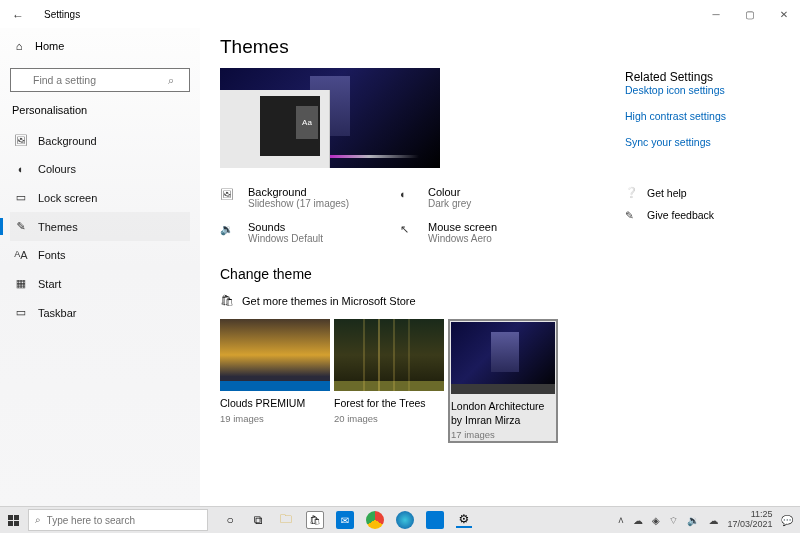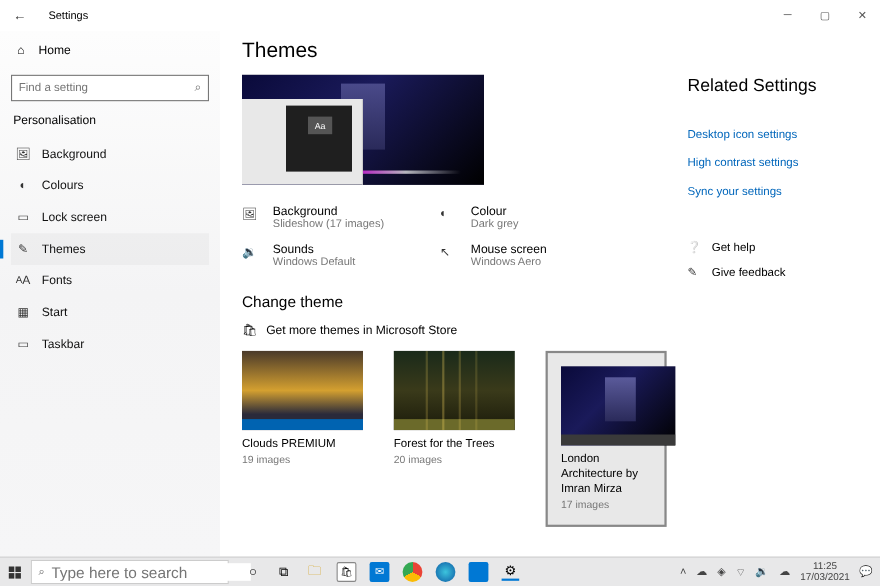--- a/index.html
+++ b/index.html
@@ -6,70 +6,70 @@
 body{width:800px;height:533px;background:#fff;overflow:hidden;position:relative;font-size:11px;color:#000}
 .titlebar{height:28px;display:flex;align-items:center;padding:0 8px}
 .titlebar .back{width:20px;text-align:center;font-size:12px;color:#333}
 .titlebar .title{font-size:10px;margin-left:16px;color:#000}
 .titlebar .winbtns{margin-left:auto;display:flex;gap:18px;color:#555;font-size:10px}
 .winbtns span{width:16px;text-align:center}
 .content{display:flex;height:478px}
 .sidebar{width:200px;padding:6px 10px;background:linear-gradient(180deg,#fdfdfd 0%,#f4f4f5 50%,#f6f6f7 100%)}
 .sb-home{display:flex;align-items:center;gap:9px;padding:6px 2px;font-size:11px}
 .sb-home .ico{width:14px;display:inline-flex;justify-content:center}
-.searchbox{margin:10px 0 12px 0;border:1px solid #777;height:24px;display:flex;align-items:center;padding:0 6px;background:#fff}
+.searchbox{margin:10px 0 12px 0;border:1px solid #777;height:24px;display:flex;align-items:center;padding:0 22px;background:#fff}
 .searchbox input{border:0;outline:0;flex:1;font-size:10.5px;background:transparent}
 .sb-header{font-weight:400;font-size:11px;margin:6px 0 10px 2px}
 .sb-item{display:flex;align-items:center;gap:10px;padding:8px 4px;font-size:11px;color:#111;position:relative}
 .sb-item .ico{width:14px;display:inline-flex;justify-content:center;color:#333}
 .sb-item.active{background:rgba(0,0,0,0.03)}
 .sb-item.active::before{content:"";position:absolute;left:-10px;top:6px;bottom:6px;width:3px;background:#0078d4}
 .main{flex:1;padding:8px 0 0 20px;overflow:hidden}
 h1{font-weight:400;font-size:19px;margin-bottom:10px}
 .preview{width:220px;height:100px;background:#0a0a2a;position:relative;overflow:hidden;margin-bottom:18px}
 .preview .bridge{position:absolute;inset:0;background:linear-gradient(135deg,#0a0a3a 0%,#1a1a5a 40%,#000 100%)}
 .preview .tower{position:absolute;left:50%;top:8px;width:40px;height:60px;background:linear-gradient(180deg,#4a4a8a,#2a2a5a);transform:translateX(-50%)}
 .preview .light{position:absolute;bottom:10px;left:45%;width:100px;height:3px;background:linear-gradient(90deg,#ff00ff,#fff,transparent);opacity:.7}
 .preview .panel{position:absolute;left:0;top:22px;width:110px;height:78px;background:#e8e8e8;border-right:1px solid #ccc}
 .preview .tiles{position:absolute;left:40px;top:28px;width:60px;height:60px;background:#1f1f1f}
-.preview .aa{position:absolute;left:60px;top:38px;width:22px;height:16px;background:#555;color:#fff;font-size:8px;display:flex;align-items:center;justify-content:center}
+.preview .aa{position:absolute;left:76px;top:38px;width:22px;height:33px;background:#555;color:#fff;font-size:8px;display:flex;align-items:center;justify-content:center}
 .settings-grid{display:grid;grid-template-columns:170px 170px;gap:12px 10px;margin-bottom:22px}
 .srow{display:flex;gap:10px}
 .srow .ico{width:18px;padding-top:2px;color:#333}
 .srow .lbl{font-size:11px;color:#000}
 .srow .sub{font-size:10px;color:#777}
 h2{font-weight:400;font-size:14px;margin-bottom:12px}
 .storelink{display:flex;align-items:center;gap:8px;font-size:11px;margin-bottom:12px}
-.themes-row{display:flex;gap:28px}
+.themes-row{display:flex;gap:4px}
 .tcard{width:110px}
 .tcard .thumb{width:110px;height:72px;background:#333;position:relative;overflow:hidden}
 .tcard .bar{position:absolute;bottom:0;left:0;right:0;height:10px}
-.tcard.selected{outline:2px solid #888;outline-offset:-2px;background:#e8e8e8;padding:14px}
+.tcard.selected{outline:2px solid #888;outline-offset:-2px;background:#e8e8e8;padding:3px}
 .tcard.selected .thumb{width:104px}
 .tcard .name{font-size:10.5px;margin-top:6px;line-height:1.3}
 .tcard .cnt{font-size:9.5px;color:#777;margin-top:2px}
 .thumb.clouds{background:linear-gradient(180deg,#4a3a2a 0%,#d4a030 50%,#2a2a3a 80%)}
 .thumb.forest{background:linear-gradient(180deg,#1a2a1a 0%,#3a3a1a 50%,#1a1a0a 100%)}
 .thumb.forest::after{content:"";position:absolute;left:40%;top:0;width:2px;height:100%;background:rgba(255,220,100,.3);box-shadow:-15px 0 0 rgba(255,220,100,.2),15px 0 0 rgba(255,220,100,.2),30px 0 0 rgba(255,220,100,.15)}
 .thumb.london{background:linear-gradient(135deg,#0a0a3a 0%,#1a1a5a 40%,#000 100%)}
 .thumb.london::after{content:"";position:absolute;left:38%;top:10px;width:28px;height:40px;background:linear-gradient(180deg,#5a5a9a,#2a2a5a)}
 .rightcol{width:175px;padding:42px 14px 0 0}
-.rc-head{font-size:16px;color:#000;margin-bottom:28px}
+.rc-head{font-size:12px;color:#000;margin-bottom:0}
 .rc-link{font-size:10.5px;color:#0066bb;margin-bottom:14px;display:block}
 .rc-help{display:flex;align-items:center;gap:8px;font-size:10.5px;margin-top:6px;margin-bottom:10px}
 .rc-help .ico{width:14px;color:#333}
 .taskbar{position:absolute;bottom:0;left:0;right:0;height:27px;background:#e8e8e9;border-top:1px solid #d0d0d0;display:flex;align-items:center;font-size:10px}
 .tb-start{width:26px;display:flex;align-items:center;justify-content:center;height:100%}
 .winlogo{display:grid;grid-template-columns:5px 5px;grid-template-rows:5px 5px;gap:1px}
 .winlogo span{background:#333}
 .tb-search{display:flex;align-items:center;gap:6px;background:#fff;border:1px solid #ccc;height:22px;width:180px;padding:0 6px;margin-left:2px}
 .tb-icons{display:flex;align-items:center;gap:12px;margin-left:14px}
 .tb-icons .ti{width:16px;height:16px;display:flex;align-items:center;justify-content:center;font-size:12px}
 .tb-right{margin-left:auto;display:flex;align-items:center;gap:9px;padding-right:6px;color:#444}
-.tb-clock{text-align:center;line-height:1.1;font-size:9px}
+.tb-clock{text-align:right;line-height:1.1;font-size:9px}
 .tb-app{width:18px;height:18px;border-radius:2px}
 </style>
 </head>
 <body>
 
 <div class="titlebar">
   <span class="back">←</span>
   <span class="title">Settings</span>
   <div class="winbtns">
     <span>─</span>
@@ -214,21 +214,21 @@
   <div class="tb-start">
     <div class="winlogo">
         <span></span>
         <span></span>
         <span></span>
         <span></span>
       </div>
   </div>
   <div class="tb-search">
     <span style="color:#666">⌕</span>
-    <input style="border: 0px; outline: 0px; flex: 1 1 0%; font-size: 14px;" placeholder="Type here to search">
+    <input style="border: 0px; outline: 0px; flex: 1 1 0%; font-size: 10px;" placeholder="Type here to search">
   </div>
   <div class="tb-icons">
     <span class="ti">○</span>
     <span class="ti">⧉</span>
     <span class="ti" style="color:#d4a017">🗀</span>
     <span class="tb-app" style="background:#fff;border:1px solid #888;display:flex;align-items:center;justify-content:center;font-size:9px">🛍</span>
     <span class="tb-app" style="background:#0078d4;color:#fff;display:flex;align-items:center;justify-content:center;font-size:10px">✉</span>
     <span class="tb-app" style="background:conic-gradient(#ea4335 0 120deg,#fbbc05 120deg 240deg,#34a853 240deg);border-radius:50%"></span>
     <span class="tb-app" style="background:radial-gradient(circle,#3cc4dd,#0c59a4);border-radius:50%"></span>
     <span class="tb-app" style="background:#0078d4"></span>

